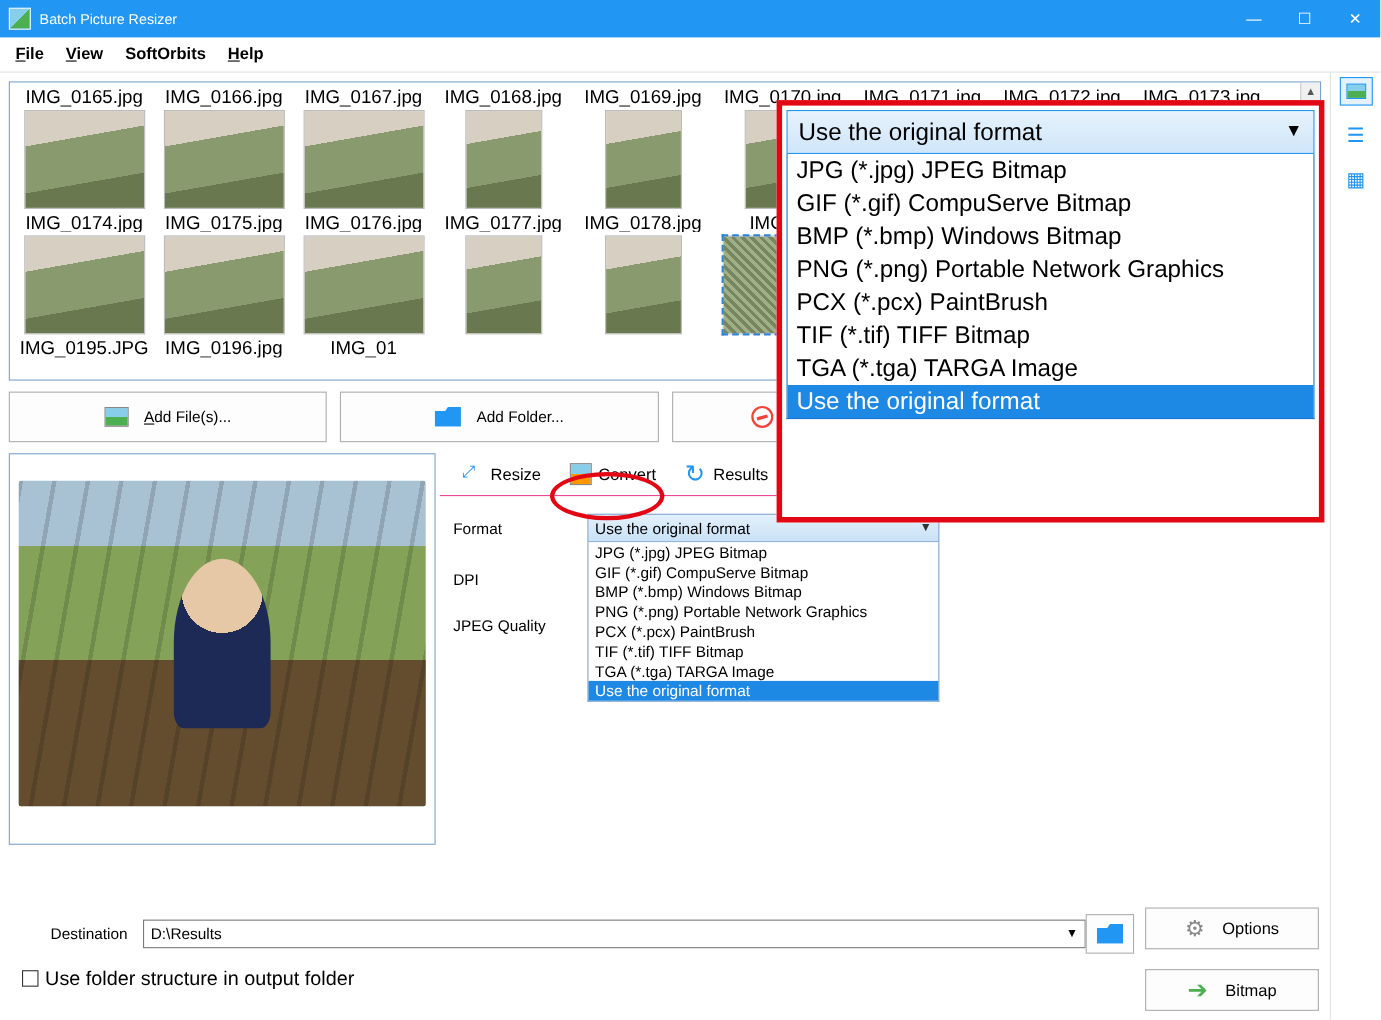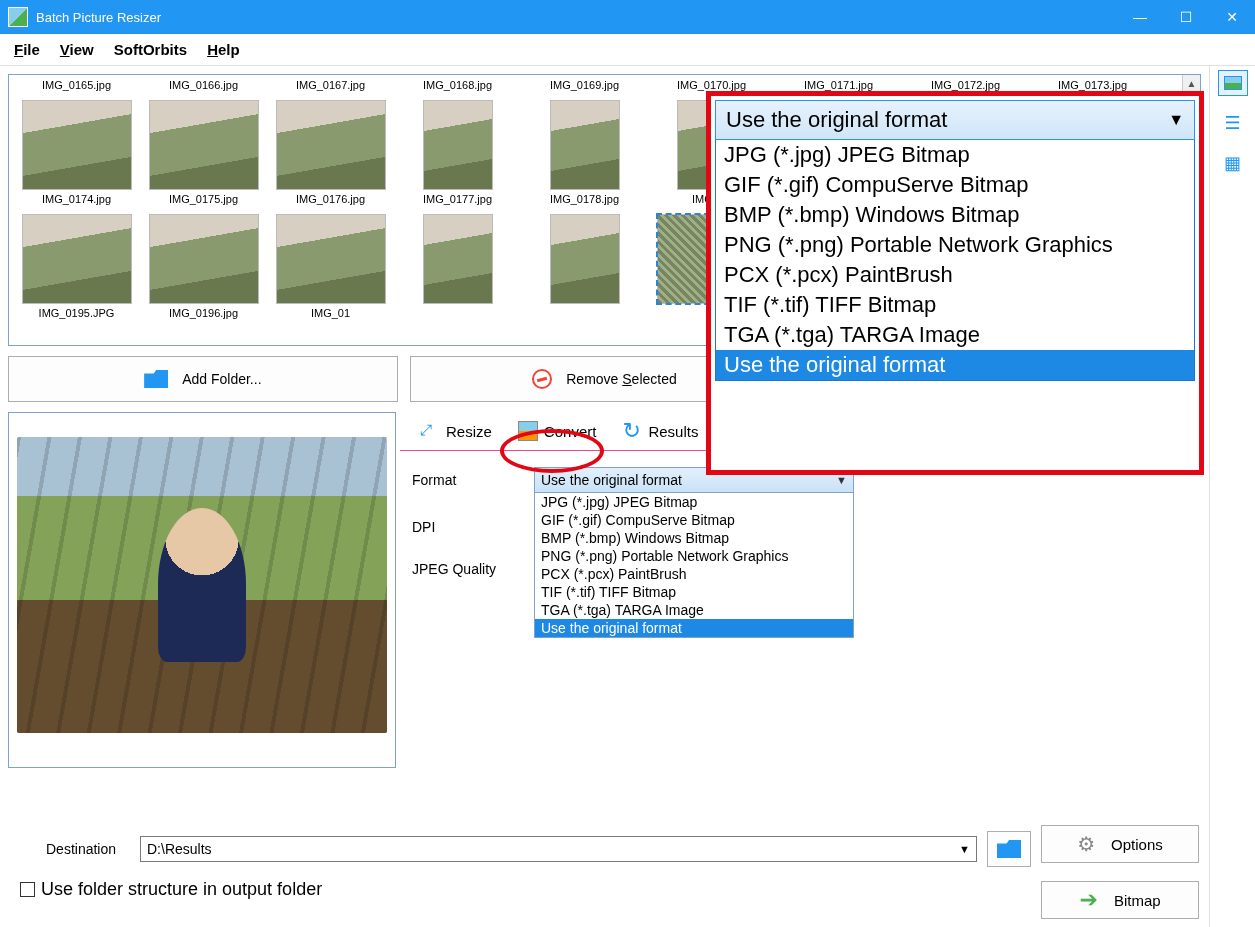--- a/index.html
+++ b/index.html
@@ -43,21 +43,21 @@
   
   .thumb-pane {
     border: 1px solid #7da2ce;
     height: 272px;
     position: relative;
     overflow: hidden;
     padding: 4px 4px 0 4px;
   }
   .thumb-grid { display:flex; flex-wrap:wrap; }
   .thumb-cell { width: 125px; display:flex; flex-direction:column; align-items:center; margin: 0 1px; }
-  .thumb-cell .fname { font-size: 11px; text-align:center; height:18px; overflow:hidden; white-space:nowrap; }
+  .thumb-cell .fname { font-size: 17px; text-align:center; height:18px; overflow:hidden; white-space:nowrap; }
   .thumb-cell .thumb {
     width: 118px; height: 96px; display:flex; align-items:center; justify-content:center;
     position:relative;
   }
   .thumb-cell .thumb .img {
     width: 110px; height: 90px; border: 1px solid #bbb;
     background: linear-gradient(170deg,#d7cfc2 0 30%,#8a9a6f 30% 70%,#6a7850 70% 100%);
   }
   .thumb-cell.portrait .thumb .img { width: 70px; height: 90px; }
   .thumb-cell.selected .thumb .img { outline: 2px dashed #1976d2; outline-offset: -1px; opacity:.9; background: repeating-linear-gradient(45deg,#6a7850,#6a7850 3px,#95a77a 3px,#95a77a 6px); }
@@ -127,21 +127,21 @@
     background: linear-gradient(#e7f2fc,#cfe6f9);
     display:flex; align-items:center; justify-content:space-between;
     padding: 0 10px; font-size:22px; cursor:default;
   }
   .popup-combo .chev { font-size:16px; }
   .popup-list { border:1px solid #1976d2; border-top:none; font-size:22px; }
   .popup-list .opt { padding: 1px 8px; cursor:default; white-space:nowrap; line-height:28px; }
   .popup-list .opt.sel { background:#1e88e5; color:#fff; }
 
   
-  .dest-row { display:flex; align-items:center; padding: 6px 0 8px 0; font-size:14px; gap:10px;}
+  .dest-row { display:flex; align-items:center; padding: 6px 0 8px 0; font-size:14px; gap:0;}
   .dest-row .lbl { width:122px; padding-left:38px; }
   .dest-input {
     flex:1; height:26px; border:1px solid #7a7a7a; padding:4px 6px;
     display:flex; align-items:center; justify-content:space-between;
     background:#fff;
   }
   .dest-input .chev{ font-size:11px; }
   .browse-btn { width:44px; height:36px; border:1px solid #adadad; display:flex; align-items:center; justify-content:center; background:#fdfdfd;}
   .browse-btn .ic { width:24px;height:18px; background:#2196F3; clip-path: polygon(0 20%,40% 20%,50% 0,100% 0,100% 100%,0 100%);}
   .options-btn, .start-btn {
@@ -286,20 +286,24 @@
             <div class="fname">IMG_01</div>
           </div>
         </div>
       <div class="thumb-scroll">
         <div class="arr">▲</div>
         <div class="arr bot">▼</div>
       </div>
     </div>
 
     <div class="toolbar-row">
+      <div class="tbtn addfile">
+        <span class="ic"></span>
+        <span><span class="accel">A</span>dd File(s)...</span>
+      </div>
       <div class="tbtn addfolder">
         <span class="ic"></span>
         <span>Add Folder...</span>
       </div>
       <div class="tbtn remove">
         <span class="ic"></span>
         <span>Remove <span class="accel">S</span>elected</span>
       </div>
       <div class="tbtn remove" style="visibility:hidden"></div>
     </div>

